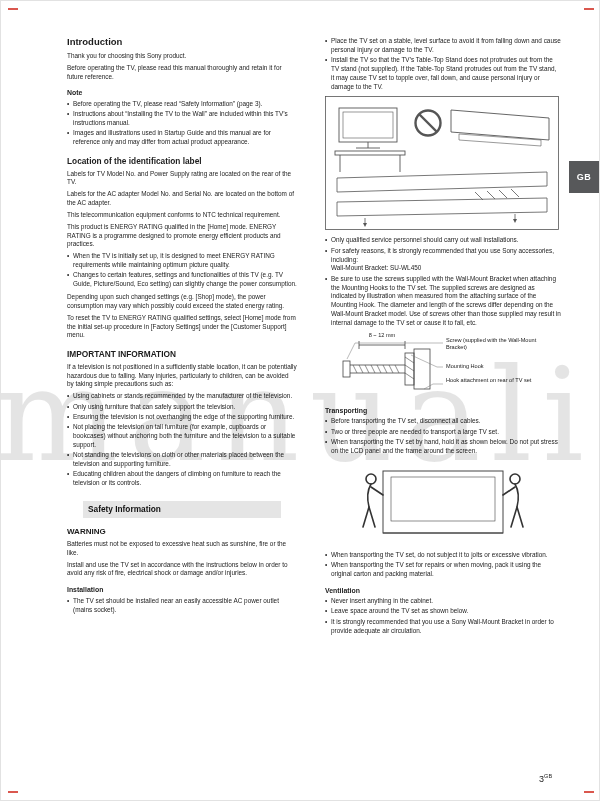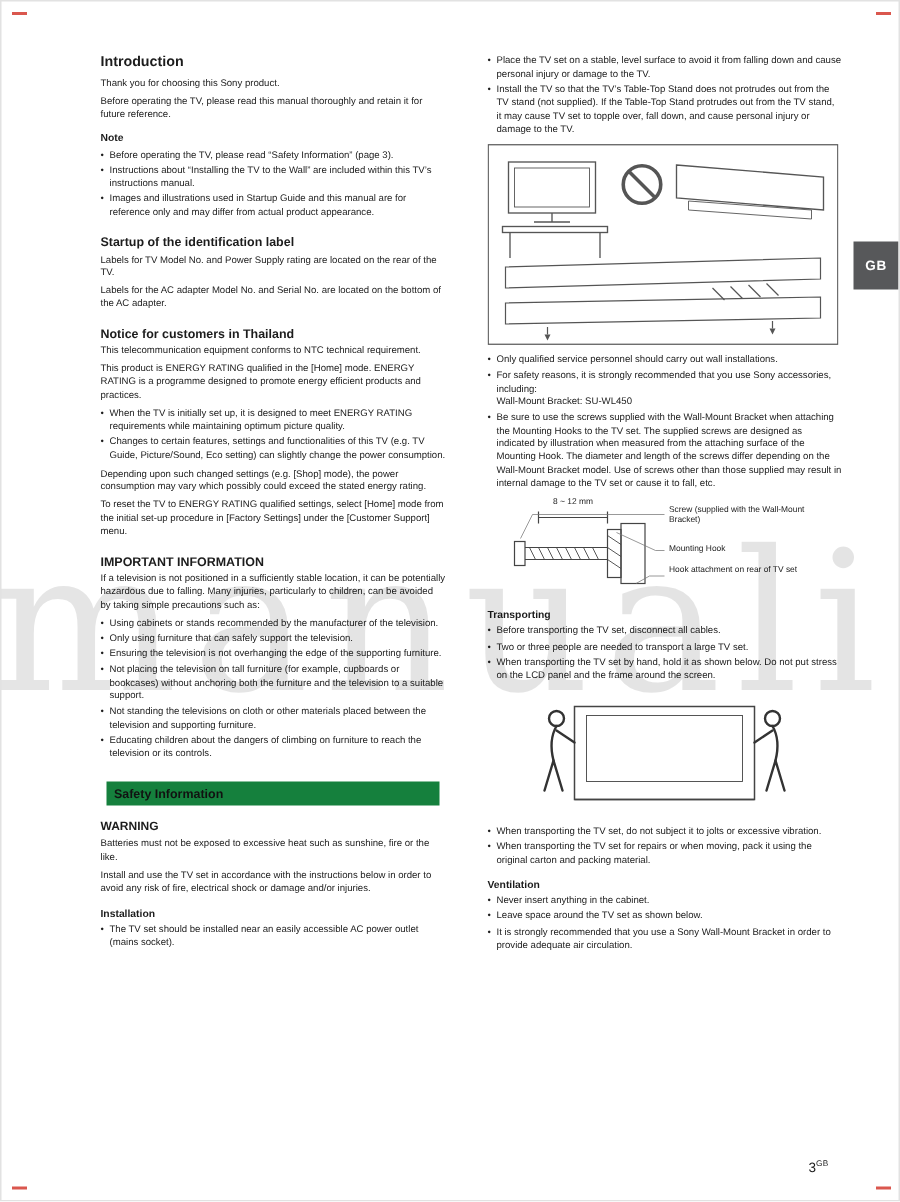--- a/index.html
+++ b/index.html
@@ -57,24 +57,24 @@
   .h-warning { font-size: 8px; font-weight: bold; margin: 8px 0 3px; }
   .first { margin-top: 0; }
 
   .p { margin: 0 0 3px; }
   .b { margin: 1px 0 4px; padding: 0; list-style: none; }
   .b li { position: relative; padding-left: 6px; margin: 0 0 1.5px; }
   .b li::before { content: "•"; position: absolute; left: 0; top: 0; }
   .subline { display: block; }
 
   .section-bar {
-    background: #15803d; color: #111;
+    background: #e5e5e5; color: #111;
     font-size: 8.3px; font-weight: bold;
     padding: 3px 5px 2.5px;
-    margin: 13px 4px 7px;
+    margin: 13px 16px 7px;
   }
 
   .fig { position: relative; margin: 5px 0 6px; }
   .fig svg { display: block; }
   .figlabel { position: absolute; font-size: 5.6px; line-height: 1.25; color: #222; }
   .dimlabel { text-align: center; }
 </style>
 </head>
 <body>
 
@@ -99,25 +99,24 @@
       <p class="p">Thank you for choosing this Sony product.</p>
       <p class="p">Before operating the TV, please read this manual thoroughly and retain it for future reference.</p>
 
       <div class="h-sm">Note</div>
       <ul class="b">
         <li>Before operating the TV, please read “Safety Information” (page 3).</li>
         <li>Instructions about “Installing the TV to the Wall” are included within this TV’s instructions manual.</li>
         <li>Images and illustrations used in Startup Guide and this manual are for reference only and may differ from actual product appearance.</li>
       </ul>
 
-      <div class="h-md">Startup of the identification label</div>
+      <div class="h-md">Location of the identification label</div>
       <p class="p">Labels for TV Model No. and Power Supply rating are located on the rear of the TV.</p>
       <p class="p">Labels for the AC adapter Model No. and Serial No. are located on the bottom of the AC adapter.</p>
 
-      <div class="h-md">Notice for customers in Thailand</div>
       <p class="p">This telecommunication equipment conforms to NTC technical requirement.</p>
 
       <p class="p">This product is ENERGY RATING qualified in the [Home] mode. ENERGY RATING is a programme designed to promote energy efficient products and practices.</p>
       <ul class="b">
         <li>When the TV is initially set up, it is designed to meet ENERGY RATING requirements while maintaining optimum picture quality.</li>
         <li>Changes to certain features, settings and functionalities of this TV (e.g. TV Guide, Picture/Sound, Eco setting) can slightly change the power consumption.</li>
       </ul>
       <p class="p">Depending upon such changed settings (e.g. [Shop] mode), the power consumption may vary which possibly could exceed the stated energy rating.</p>
       <p class="p">To reset the TV to ENERGY RATING qualified settings, select [Home] mode from the initial set-up procedure in [Factory Settings] under the [Customer Support] menu.</p>
 

